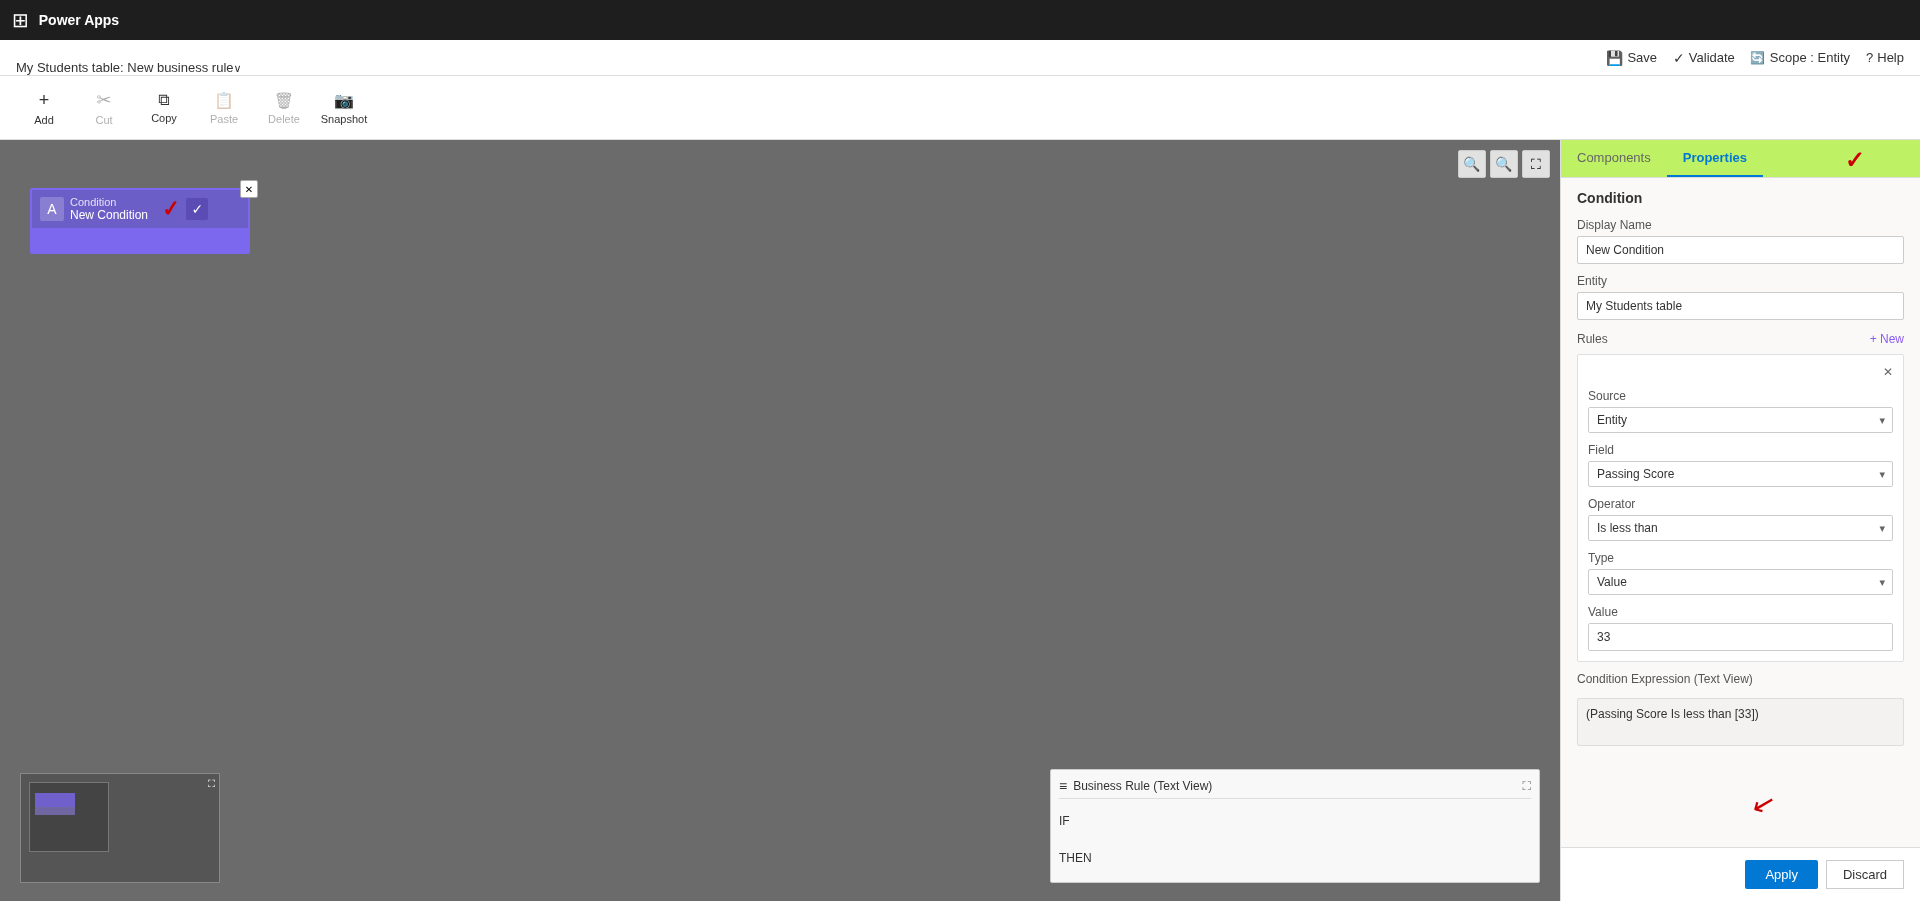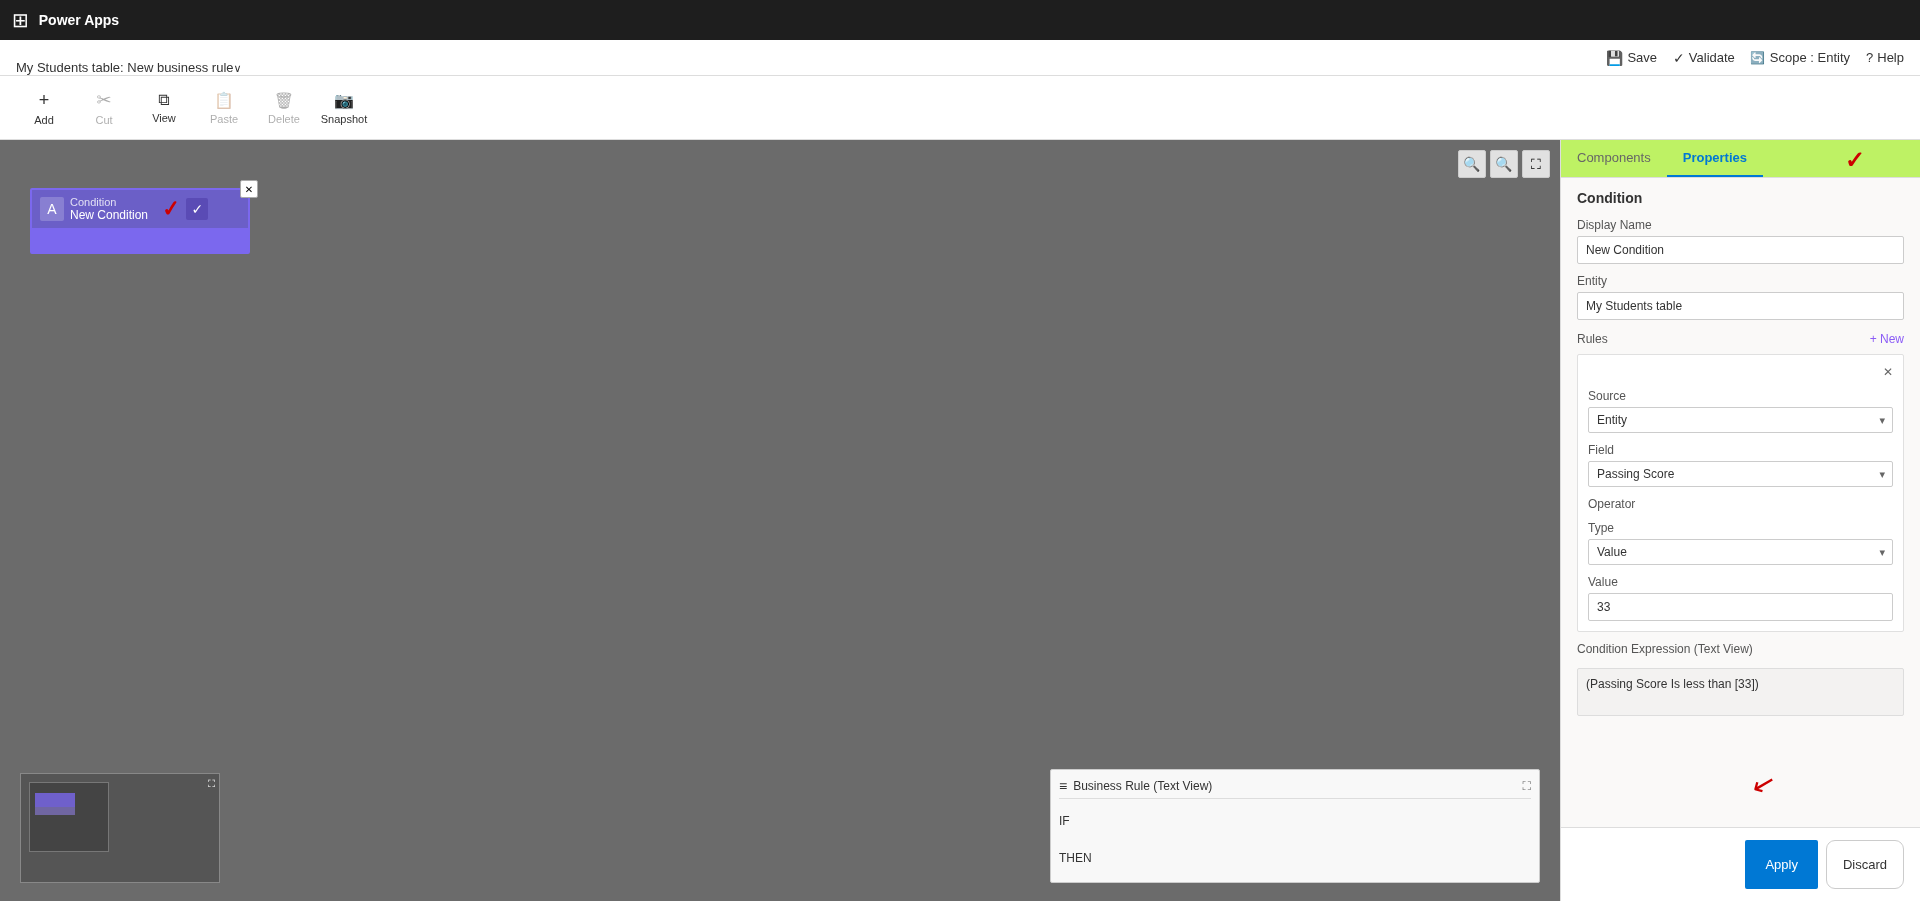--- a/index.html
+++ b/index.html
@@ -77,21 +77,21 @@
     .select-wrap { position: relative; }
     .select-wrap select { width: 100%; border: 1px solid #ccc; background: white; padding: 5px 28px 5px 8px; font-size: 12px; border-radius: 2px; color: #333; appearance: none; cursor: pointer; }
     .select-wrap::after { content: '▾'; position: absolute; right: 8px; top: 50%; transform: translateY(-50%); pointer-events: none; font-size: 11px; color: #666; }
 
     
     .expr-box { background: #f3f2f1; border: 1px solid #ddd; padding: 8px; font-size: 12px; color: #333; border-radius: 2px; min-height: 48px; margin-top: 12px; }
 
     
     .panel-footer { padding: 12px 16px; display: flex; gap: 8px; justify-content: flex-end; border-top: 1px solid #ddd; background: white; position: relative; }
     .btn-apply { background: #0078d4; color: white; border: none; padding: 6px 20px; font-size: 13px; border-radius: 2px; cursor: pointer; }
-    .btn-discard { background: white; color: #333; border: 1px solid #ccc; padding: 16px 16px; font-size: 13px; border-radius: 9px; cursor: pointer; }
+    .btn-discard { background: white; color: #333; border: 1px solid #ccc; padding: 6px 16px; font-size: 13px; border-radius: 0; cursor: pointer; }
   </style>
 </head>
 <body>
 
 <div id="topbar">
   <span style="color:white;font-size:20px;cursor:pointer;">⊞</span>
   <span style="color:white;font-size:14px;font-weight:600;">Power Apps</span>
 </div>
 
 <div id="subtitlebar">
@@ -123,21 +123,21 @@
   <button class="toolbar-btn">
     <span class="tb-icon">+</span>
     <span>Add</span>
   </button>
   <button class="toolbar-btn disabled">
     <span class="tb-icon">✂</span>
     <span>Cut</span>
   </button>
   <button class="toolbar-btn">
     <span class="tb-icon" style="font-size:16px;">⧉</span>
-    <span>View</span>
+    <span>Copy</span>
   </button>
   <button class="toolbar-btn disabled">
     <span class="tb-icon" style="font-size:16px;">📋</span>
     <span>Paste</span>
   </button>
   <button class="toolbar-btn disabled">
     <span class="tb-icon" style="font-size:16px;">🗑</span>
     <span>Delete</span>
   </button>
   <button class="toolbar-btn">
@@ -246,20 +246,27 @@
         </div>
 
         <div class="field-label">Field</div>
         <div class="select-wrap">
           <select>
             <option>Passing Score</option>
           </select>
         </div>
 
         <div class="field-label">Operator</div>
+        <div class="select-wrap">
+          <select>
+            <option>Is less than</option>
+            <option>Is greater than</option>
+            <option>Is equal to</option>
+          </select>
+        </div>
 
         <div class="field-label">Type</div>
         <div class="select-wrap">
           <select>
             <option>Value</option>
             <option>Formula</option>
             <option>Field</option>
           </select>
         </div>
 

